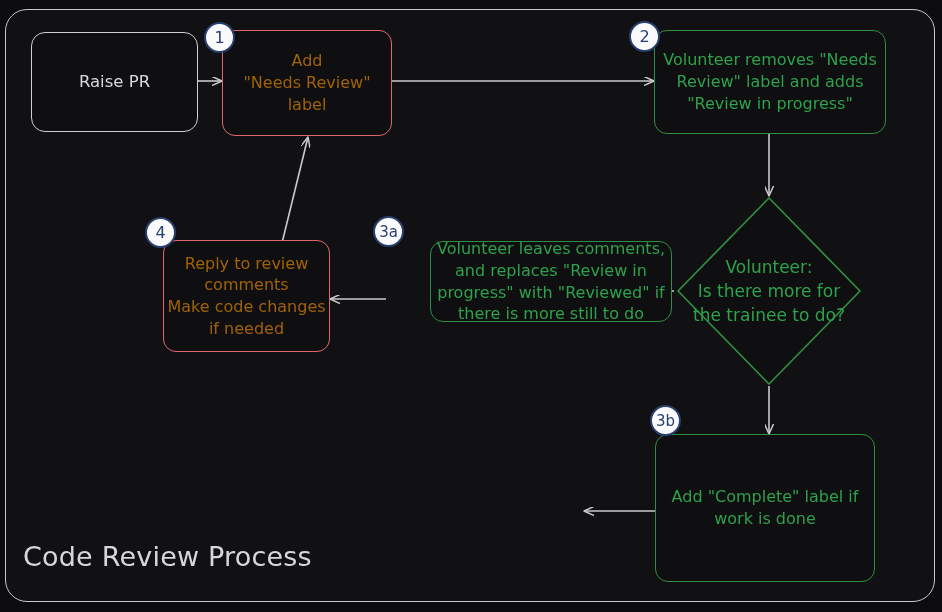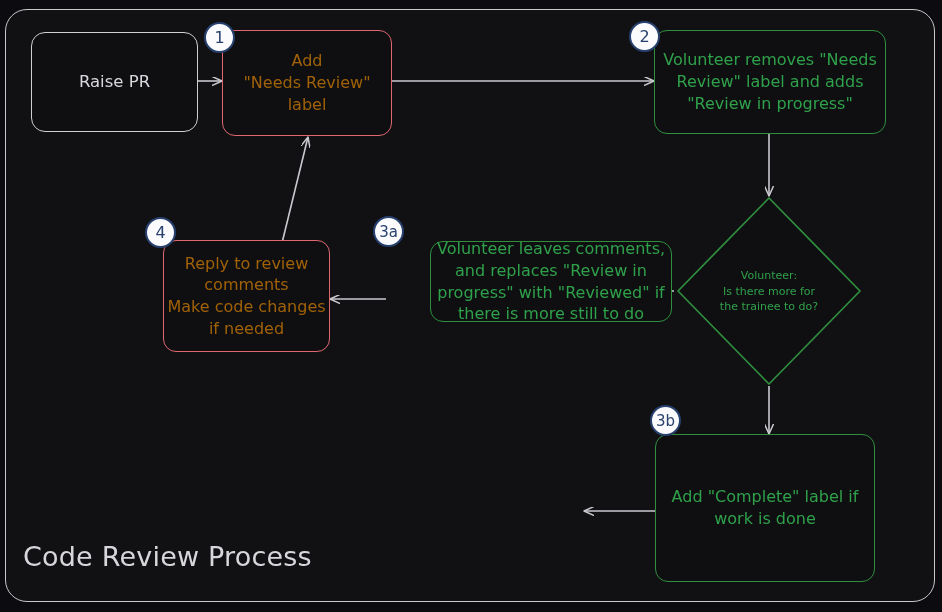--- a/index.html
+++ b/index.html
@@ -80,21 +80,21 @@
     height: 186px;
   }
   #decision-node .dtext {
     position: absolute;
     left: 0;
     top: 50%;
     transform: translateY(-50%);
     width: 186px;
     text-align: center;
     color: #2fa14a;
-    font-size: 11px;
+    font-size: 17px;
     line-height: 1.42;
     white-space: pre-line;
   }
   
   .badge {
     position: absolute;
     width: 31px;
     height: 31px;
     border-radius: 50%;
     background: #fbfbfd;

